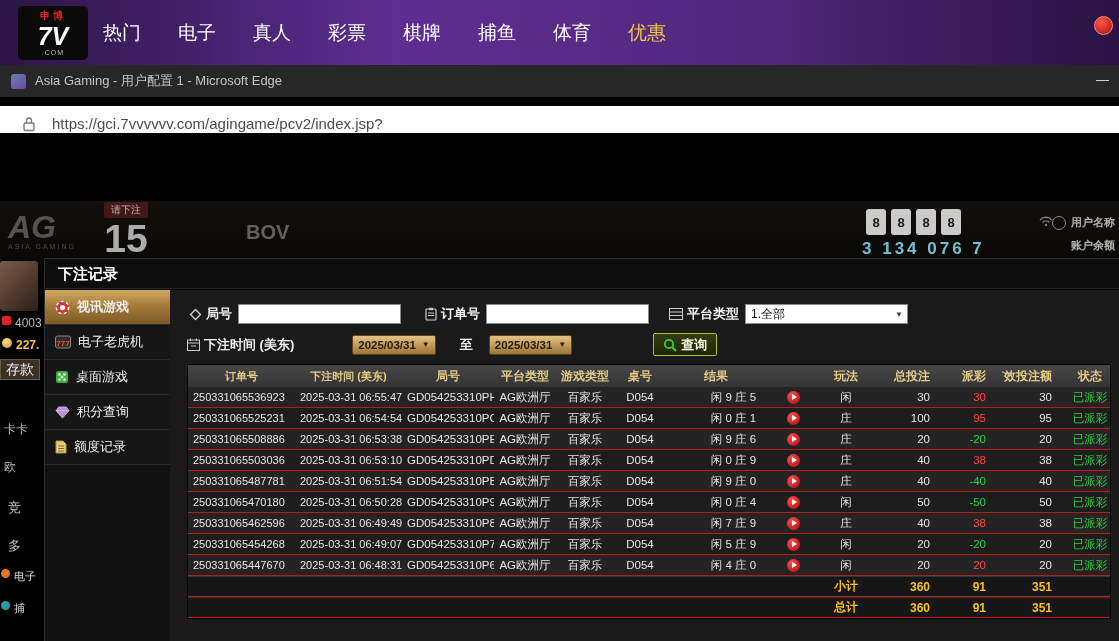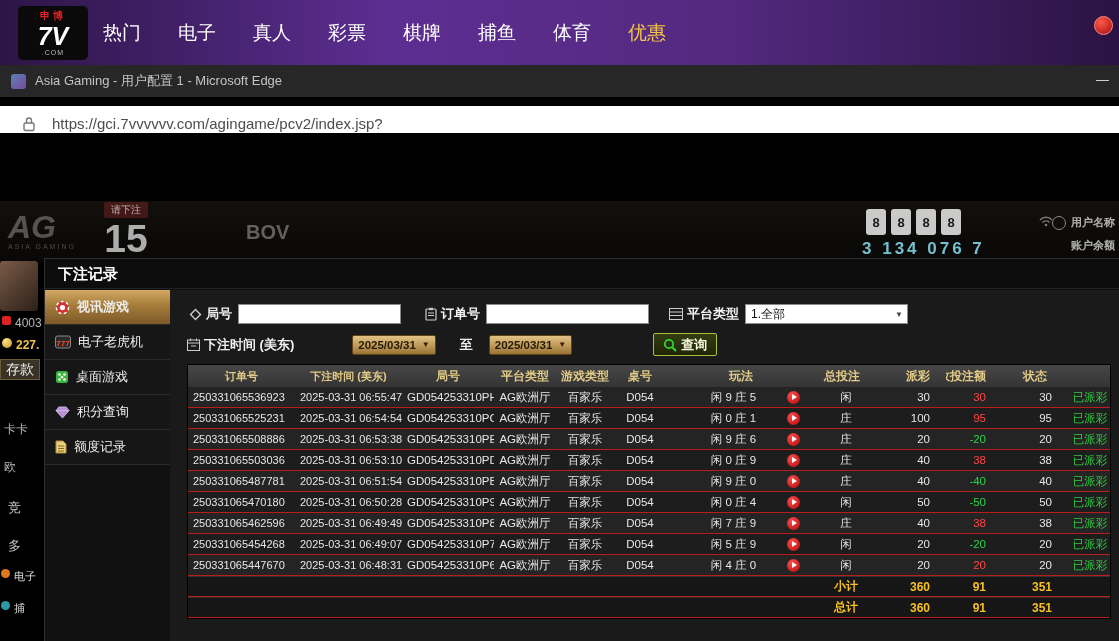--- a/index.html
+++ b/index.html
@@ -333,20 +333,21 @@
         </div>
 
         <div class="btable">
           <div class="thead">
               <div class="cell c0">订单号</div>
               <div class="cell c1">下注时间 (美东)</div>
               <div class="cell c2">局号</div>
               <div class="cell c3">平台类型</div>
               <div class="cell c4">游戏类型</div>
               <div class="cell c5">桌号</div>
+              <div class="cell c6">结果</div>
               <div class="cell c7">玩法</div>
               <div class="cell c8">总投注</div>
               <div class="cell c9">派彩</div>
               <div class="cell c10">有效投注额</div>
               <div class="cell c11">状态</div>
             </div>
           <div>
               <div class="trow even">
                 <div class="cell c0">250331065536923</div>
                 <div class="cell c1">2025-03-31 06:55:47</div>

